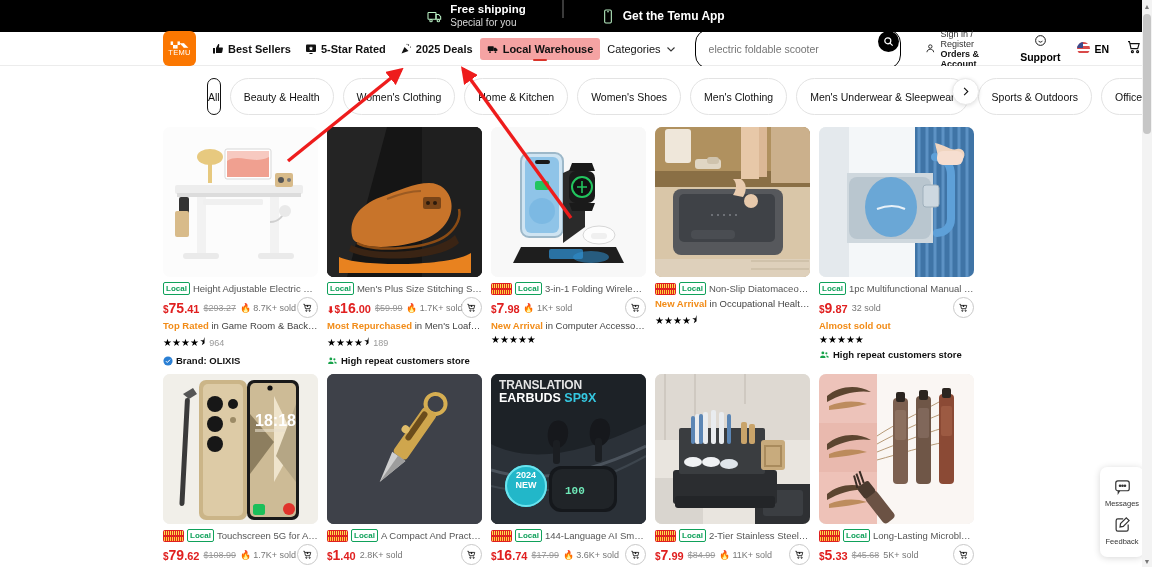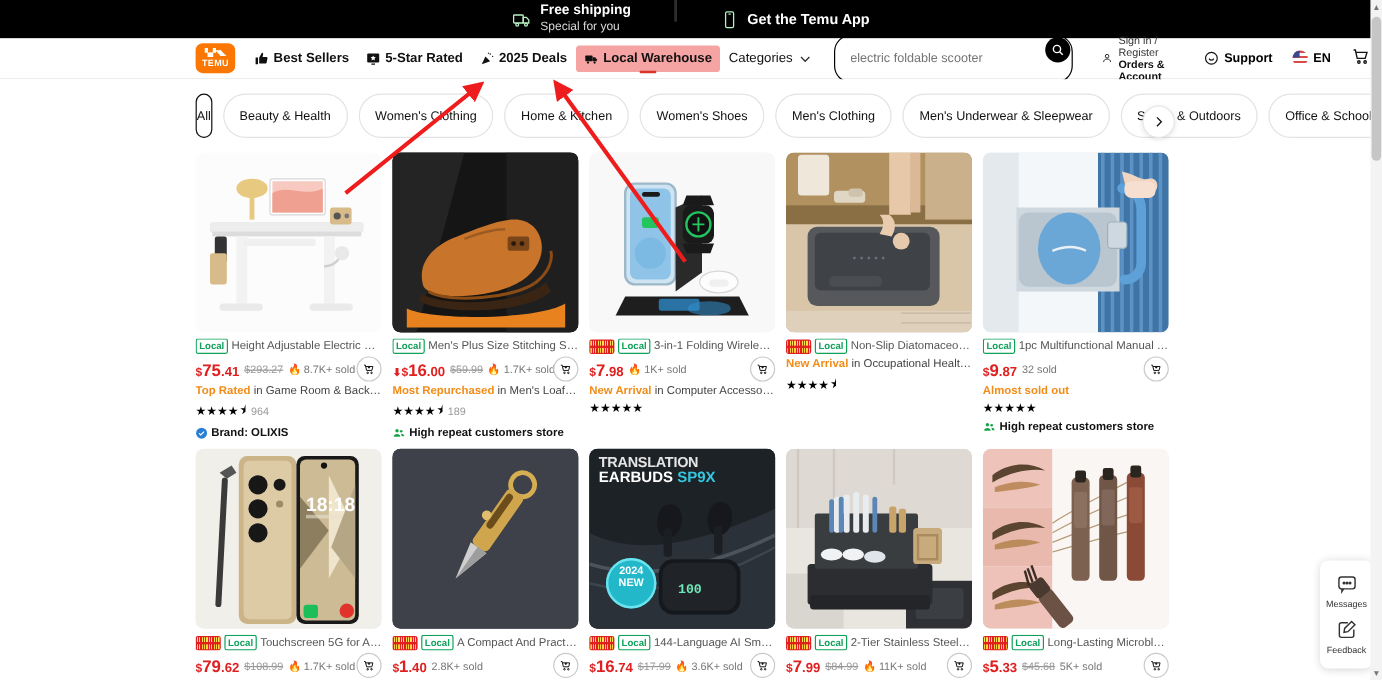--- a/index.html
+++ b/index.html
@@ -30,23 +30,23 @@
   .tb-single { font-size:12px; font-weight:bold; }
 
   
   .header {
     height:33px; background:#fff;
     display:flex; align-items:center;
     padding-left:163px; padding-right:10px;
     position:relative;
   }
   .logo {
-    width:33px; height:25px; border-radius:6px;
+    width:33px; height:35px; border-radius:6px;
     background:#fb7701;
-    color:#fff; font-size:7.5px; font-weight:bold;
+    color:#fff; font-size:7.5px; font-weight:normal;
     display:flex; flex-direction:column; align-items:center; justify-content:center;
     line-height:8px; letter-spacing:0.3px;
     flex:0 0 auto;
   }
   .logo .lg1 { font-size:6px; letter-spacing:-0.3px; }
   .nav { display:flex; align-items:center; margin-left:9px; }
   .nav-item {
     display:flex; align-items:center; gap:4px;
     padding:5px 7px; font-size:11px; font-weight:bold; color:#111;
     white-space:nowrap; border-radius:3px; position:relative;
@@ -76,37 +76,37 @@
     position:absolute; right:1px; top:1px;
     width:21px; height:21px; border-radius:50%;
     background:#000; display:flex; align-items:center; justify-content:center;
   }
 
   .hdr-right { display:flex; align-items:center; margin-left:24px; gap:17px; }
   .acct { display:flex; align-items:center; gap:5px; }
   .acct-lines { line-height:10px; }
   .acct-l1 { font-size:9px; color:#333; }
   .acct-l2 { font-size:9px; color:#111; font-weight:bold; }
-  .support { display:flex; align-items:center; gap:4px; font-size:10.5px; font-weight:bold; }
+  .support { display:flex; align-items:center; gap:4px; font-size:10.5px; font-weight:bold;flex-direction:column; }
   .lang { display:flex; align-items:center; gap:4px; font-size:10.5px; font-weight:bold; }
   .flag {
     width:13px; height:13px; border-radius:50%;
     background:
       linear-gradient(180deg,#d94a4a 0 18%, #fff 18% 34%, #d94a4a 34% 50%, #fff 50% 66%, #d94a4a 66% 82%, #fff 82% 100%);
     position:relative; overflow:hidden;
   }
   .flag::after{ content:""; position:absolute; left:0; top:0; width:6px; height:6px; background:#3b4a8c; }
 
   .hdr-divider { height:1px; background:#ececec; }
 
   
   .chips {
-    display:flex; align-items:flex-end; gap:9px;
+    display:flex; align-items:flex-start; gap:9px;
     padding:12px 0 12px 163px;
-    background:#fff; position:relative;
+    background:#fff; position:relative;margin-left:44px;
   }
   .chip {
     border:1px solid #e3e3e3; border-radius:22px;
     height:37px; padding:0 13px;
     display:flex; align-items:center; justify-content:center; text-align:center;
     font-size:10.5px; line-height:12px; color:#111; white-space:nowrap;
     background:#fff;
   }
   .chip.all { width:37px; height:37px; padding:0; border-color:#111; font-weight:normal; }
   .chip-arrow {

